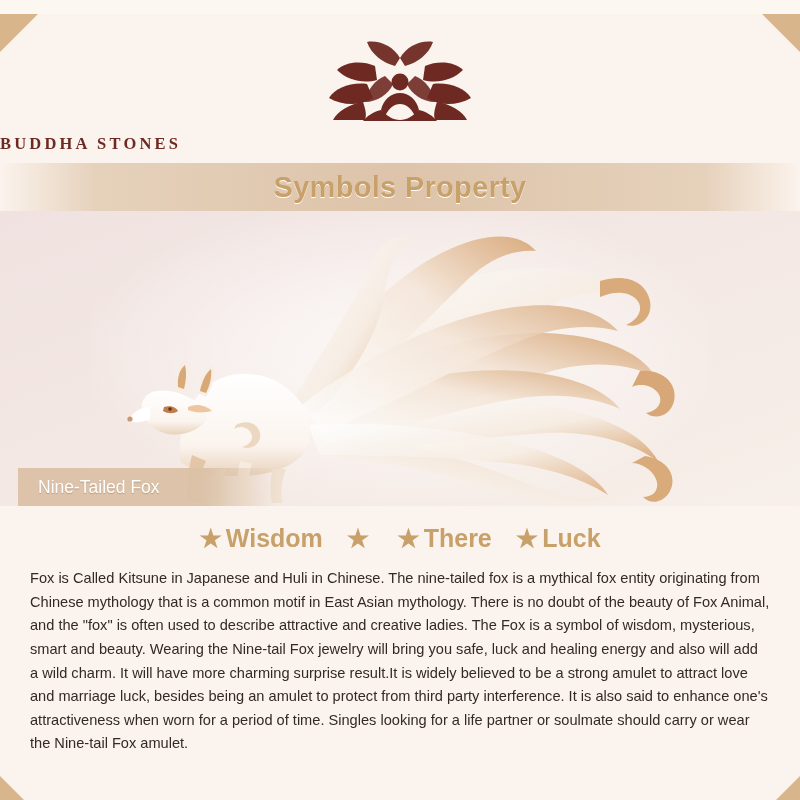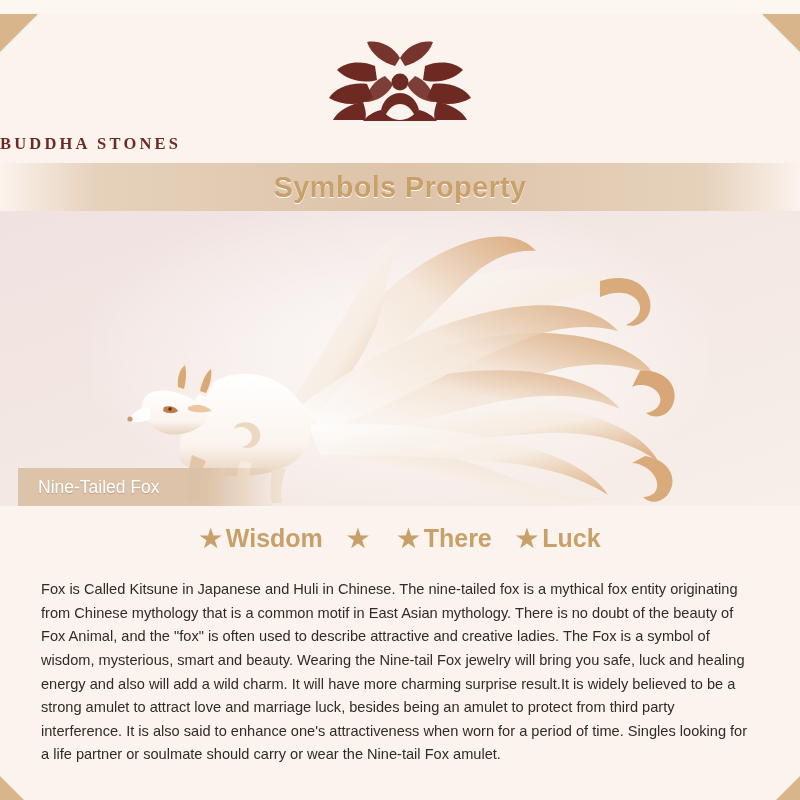--- a/index.html
+++ b/index.html
@@ -121,21 +121,21 @@
 
   
   .body-text {
     padding: 4px 26px 0 26px;
     font-size: 14.6px;
     line-height: 1.62;
     color: #332a25;
     text-align: left;
     background: #fbf3ed;
   }
-  .body-text p { margin: 15px; }
+  .body-text p { margin: 4px; }
 </style>
 </head>
 <body>
 
 <div id="page">
 
   <div class="corner corner-tl"></div>
   <div class="corner corner-tr"></div>
   <div class="corner corner-bl"></div>
   <div class="corner corner-br"></div>

